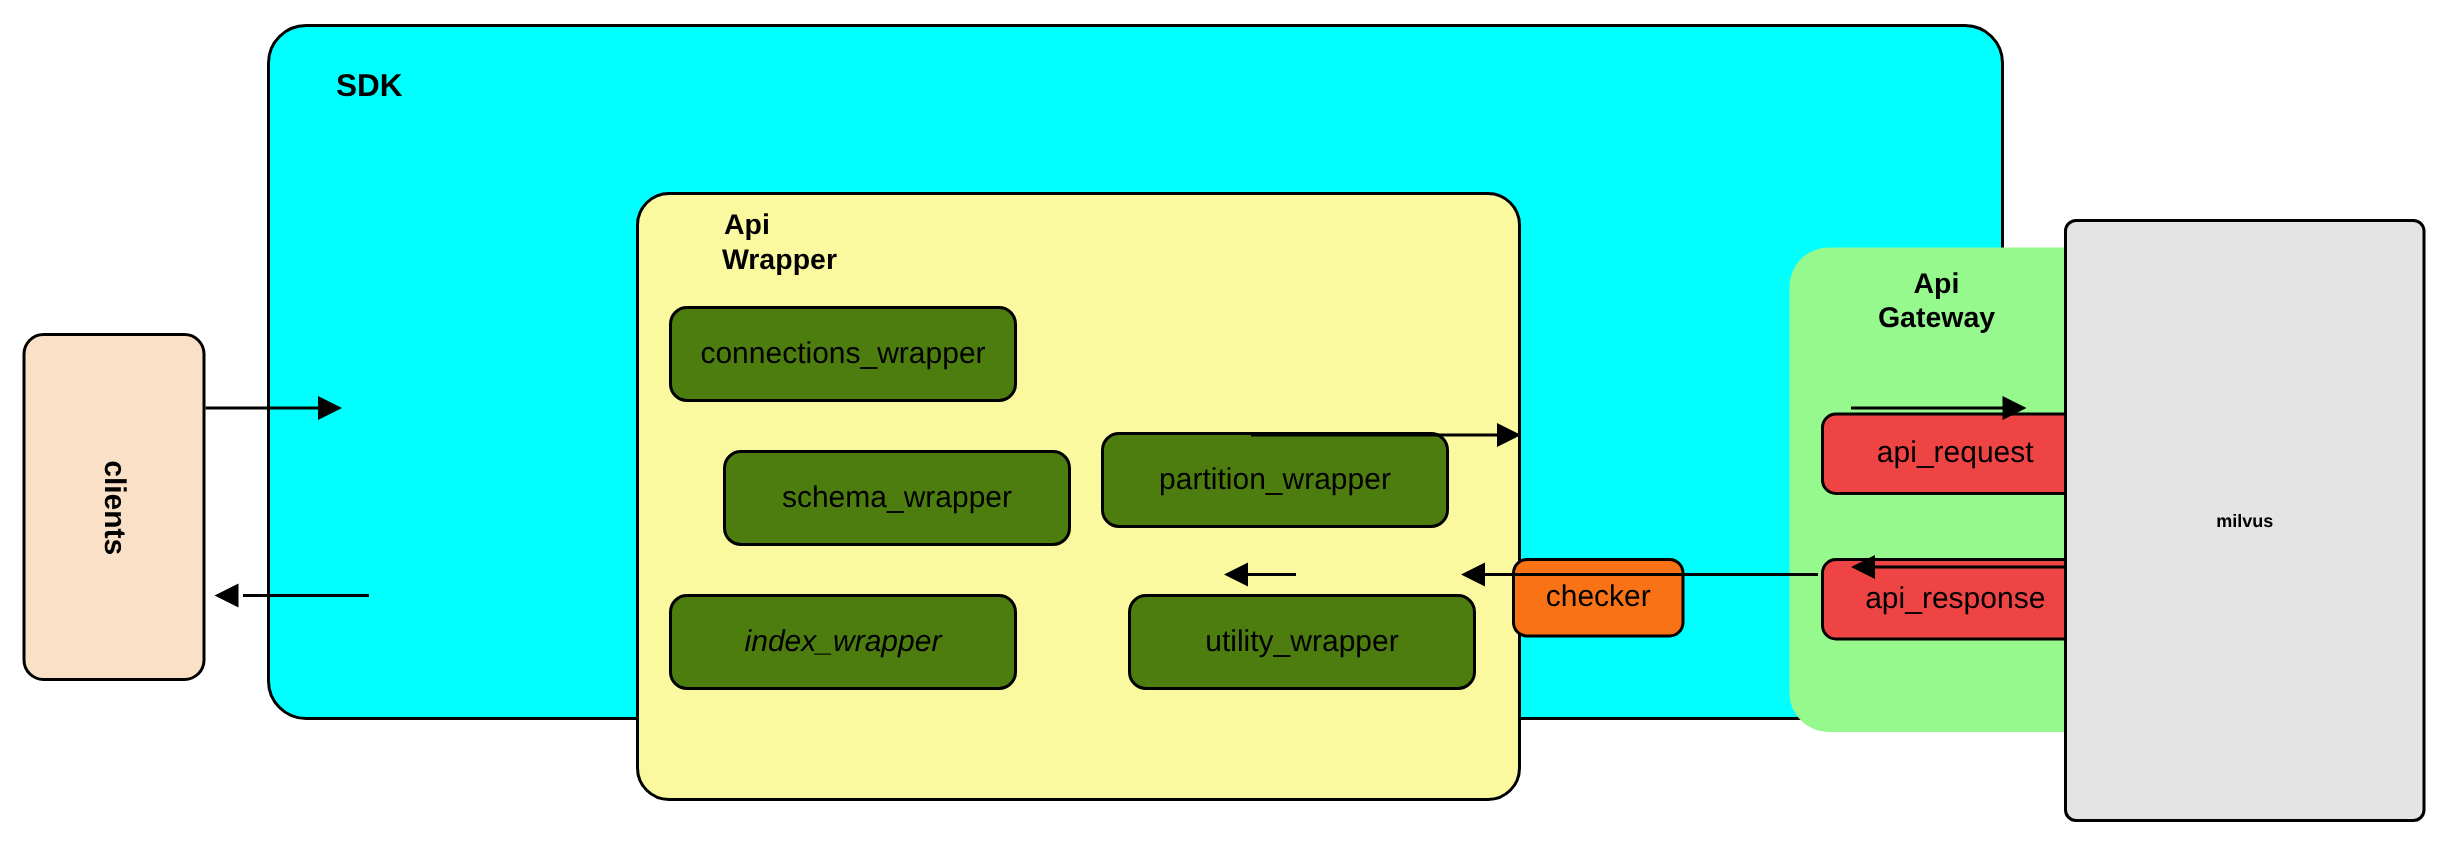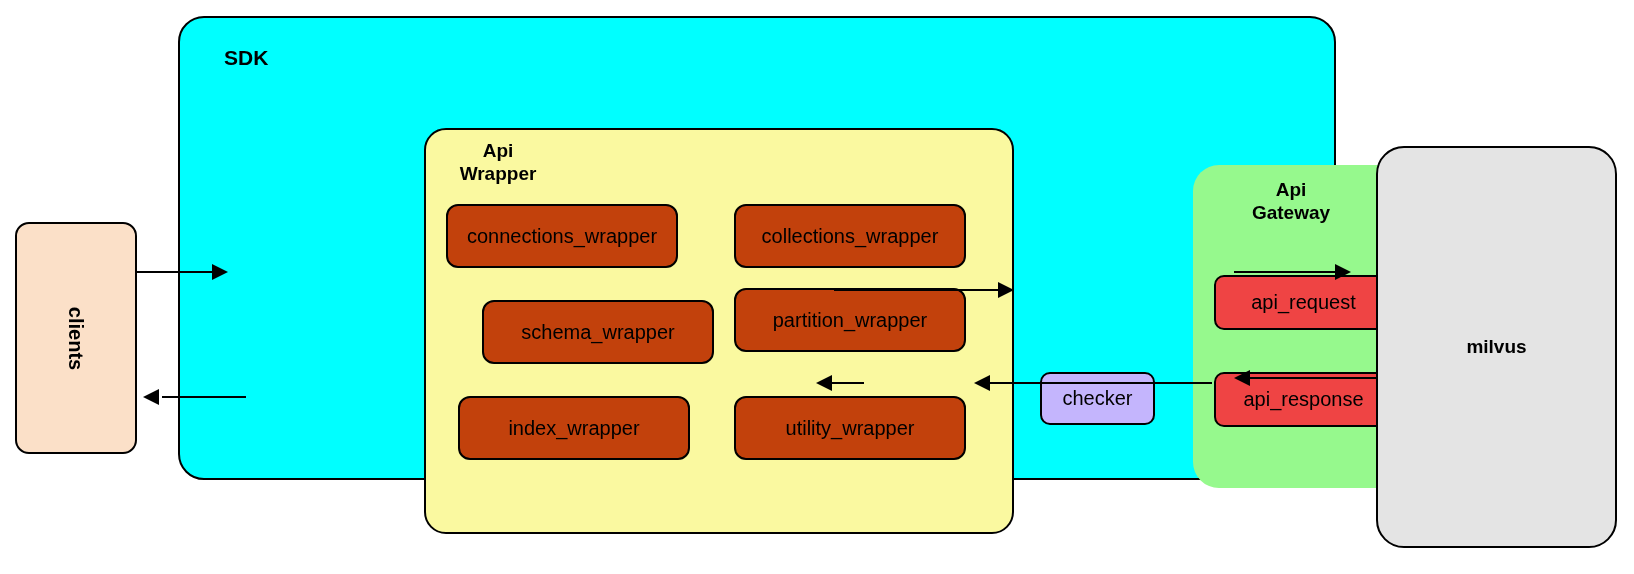--- a/index.html
+++ b/index.html
@@ -65,27 +65,27 @@
     left: 12px;
     top: 10px;
     font-size: 19px;
     font-weight: bold;
     color: #000000;
     line-height: 1.2;
     text-align: center;
     width: 120px;
   }
   #apiwrapper-label .l1 { display:block; }
-  #apiwrapper-label .l2 { display:block; }
+  #apiwrapper-label .l2 { display:block;text-align:right; }
 
   
   .wrapper-cell {
     position: absolute;
     box-sizing: border-box;
-    background: #c2410c;
+    background: #4d7c0f;
     border: 2px solid #000000;
     border-radius: 12px;
     display: flex;
     align-items: center;
     justify-content: center;
     font-size: 20px;
     color: #000000;
     text-align: center;
   }
 
@@ -156,36 +156,36 @@
   }
 
   
   #milvus-box {
     left: 1376px;
     top: 146px;
     width: 241px;
     height: 402px;
     background: #E4E4E4;
     border: 2px solid #000000;
-    border-radius: 28px;
-    display: flex;
-    align-items: center;
-    justify-content: center;
-    font-size: 19px;
+    border-radius: 8px;
+    display: flex;
+    align-items: center;
+    justify-content: center;
+    font-size: 12px;
     font-weight: bold;
     color: #000000;
   }
 
   
   #checker-box {
-    left: 860px;
+    left: 828px;
     top: 354px;
     width: 115px;
     height: 53px;
-    background: #c4b5fd;
+    background: #f97316;
     border: 2px solid #000000;
     border-radius: 10px;
     display: flex;
     align-items: center;
     justify-content: center;
     font-size: 20px;
     color: #000000;
   }
 
   
@@ -225,27 +225,26 @@
 
     <div id="sdk-label">SDK</div>
 
     <div class="box" id="apiwrapper-container">
       <div id="apiwrapper-label">
         <span class="l1">Api</span>
         <span class="l2">Wrapper</span>
       </div>
 
       <div class="wrapper-cell" style="left:20px;  top:74px;  width:232px; height:64px;">connections_wrapper</div>
-      <div class="wrapper-cell" style="left:308px; top:74px;  width:232px; height:64px;">collections_wrapper</div>
 
       <div class="wrapper-cell" style="left:20px;  top:170px; width:232px; height:64px;margin-left:36px;">schema_wrapper</div>
       <div class="wrapper-cell" style="left:308px; top:158px; width:232px; height:64px;">partition_wrapper</div>
 
-      <div class="wrapper-cell" style="left:32px;  top:266px; width:232px; height:64px;">index_wrapper</div>
-      <div class="wrapper-cell" style="left:308px; top:266px; width:232px; height:64px;">utility_wrapper</div>
+      <div class="wrapper-cell" style="left:20px;  top:266px; width:232px; height:64px;font-style:italic;">index_wrapper</div>
+      <div class="wrapper-cell" style="left:326px; top:266px; width:232px; height:64px;">utility_wrapper</div>
     </div>
 
     <div class="box" id="checker-box">checker</div>
 
     <div id="apigateway-container" class="box nolabelborder">
       <div id="apigateway-label">
         <span class="l1">Api</span>
         <span class="l2">Gateway</span>
       </div>
 

